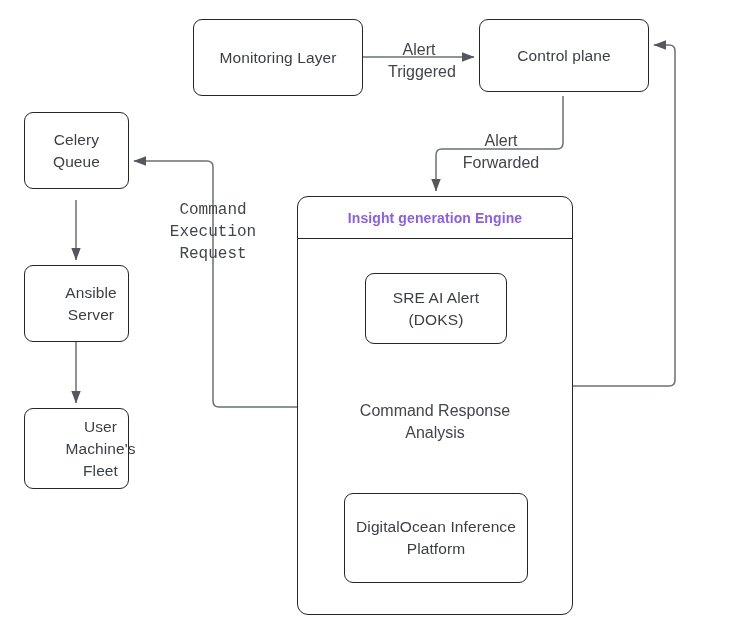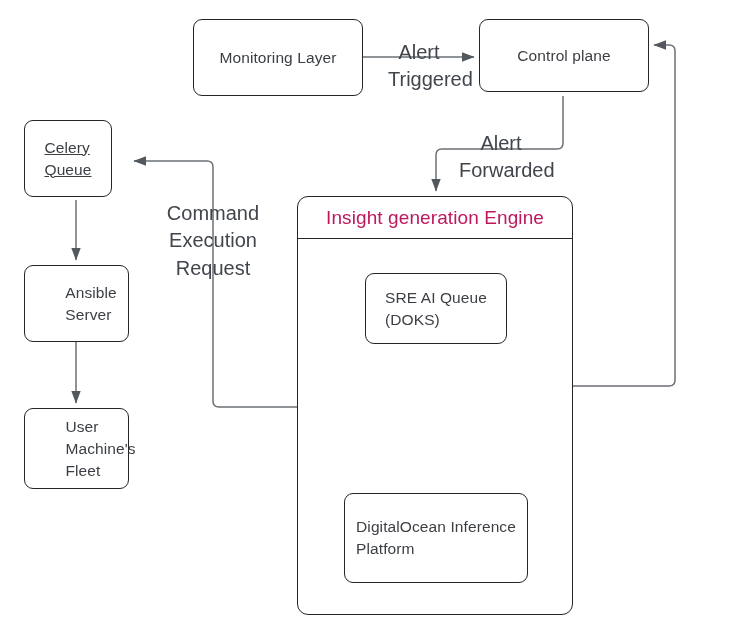--- a/index.html
+++ b/index.html
@@ -28,20 +28,21 @@
   }
   .node {
     position: absolute;
     box-sizing: border-box;
     border: 1.6px solid #232528;
     border-radius: 9px;
     background: #ffffff;
     display: flex;
     align-items: center;
     justify-content: center;
+    text-align: center;
     color: #3b3f44;
     font-size: 15.5px;
     line-height: 1.42;
     letter-spacing: 0.1px;
   }
   .node .label {
     display: block;
     padding: 0 6px;
     white-space: pre-line;
   }
@@ -54,33 +55,33 @@
     display: flex;
     flex-direction: column;
   }
   .group-header {
     height: 41px;
     min-height: 41px;
     border-bottom: 1.5px solid #232528;
     display: flex;
     align-items: center;
     justify-content: center;
-    font-weight: normal;
-    font-size: 19px;
-    color: #be185d;
+    font-weight: bold;
+    font-size: 14px;
+    color: #8b5cf6;
     letter-spacing: 0.1px;
   }
   .group-body {
     position: relative;
     flex: 1;
   }
   .edge-label {
     position: absolute;
     color: #41464c;
-    font-size: 20px;
+    font-size: 16px;
     line-height: 1.37;
     text-align: center;
     white-space: pre-line;
     background: transparent;
   }
 </style>
 </head>
 <body>
 
 <div id="canvas">
@@ -108,55 +109,57 @@
   </svg>
 
   <div class="node" style="left:193px; top:19px; width:170px; height:77px;">
     <span class="label">Monitoring Layer</span>
   </div>
 
   <div class="node" style="left:479px; top:19px; width:170px; height:73px;">
     <span class="label">Control plane</span>
   </div>
 
-  <div class="node" style="left:24px; top:120px; width:88px; height:77px;text-decoration:underline;">
+  <div class="node" style="left:24px; top:112px; width:105px; height:77px;">
     <span class="label">Celery
 Queue</span>
   </div>
 
   <div class="node" style="left:24px; top:265px; width:105px; height:77px;padding-left:29px;">
     <span class="label">Ansible
 Server</span>
   </div>
 
   <div class="node" style="left:24px; top:408px; width:105px; height:81px;padding-left:48px;">
     <span class="label">User
 Machine's
 Fleet</span>
   </div>
 
   <div class="group" style="left:297px; top:196px; width:276px; height:419px;">
     <div class="group-header">Insight generation Engine</div>
     <div class="group-body">
       <div class="node" style="left:67px; top:34px; width:142px; height:71px;">
-        <span class="label">SRE AI Queue
+        <span class="label">SRE AI Alert
 (DOKS)</span>
       </div>
       <div class="node" style="left:46px; top:254px; width:184px; height:90px;">
         <span class="label">DigitalOcean Inference
 Platform</span>
       </div>
     </div>
   </div>
 
   <div class="edge-label" style="left:388px; top:39px; width:62px;">Alert
 Triggered</div>
 
   <div class="edge-label" style="left:459px; top:130px; width:84px;">Alert
 Forwarded</div>
 
 
-  <div class="edge-label" style="left:164px; top:200px; width:98px;">Command
+  <div class="edge-label" style="left:164px; top:200px; width:98px;font-family:Liberation Mono, monospace;">Command
 Execution
 Request</div>
 
+  <div class="edge-label" style="left:347px; top:400px; width:176px;">Command Response
+Analysis</div>
 
 </div>
 
 </body></html>

